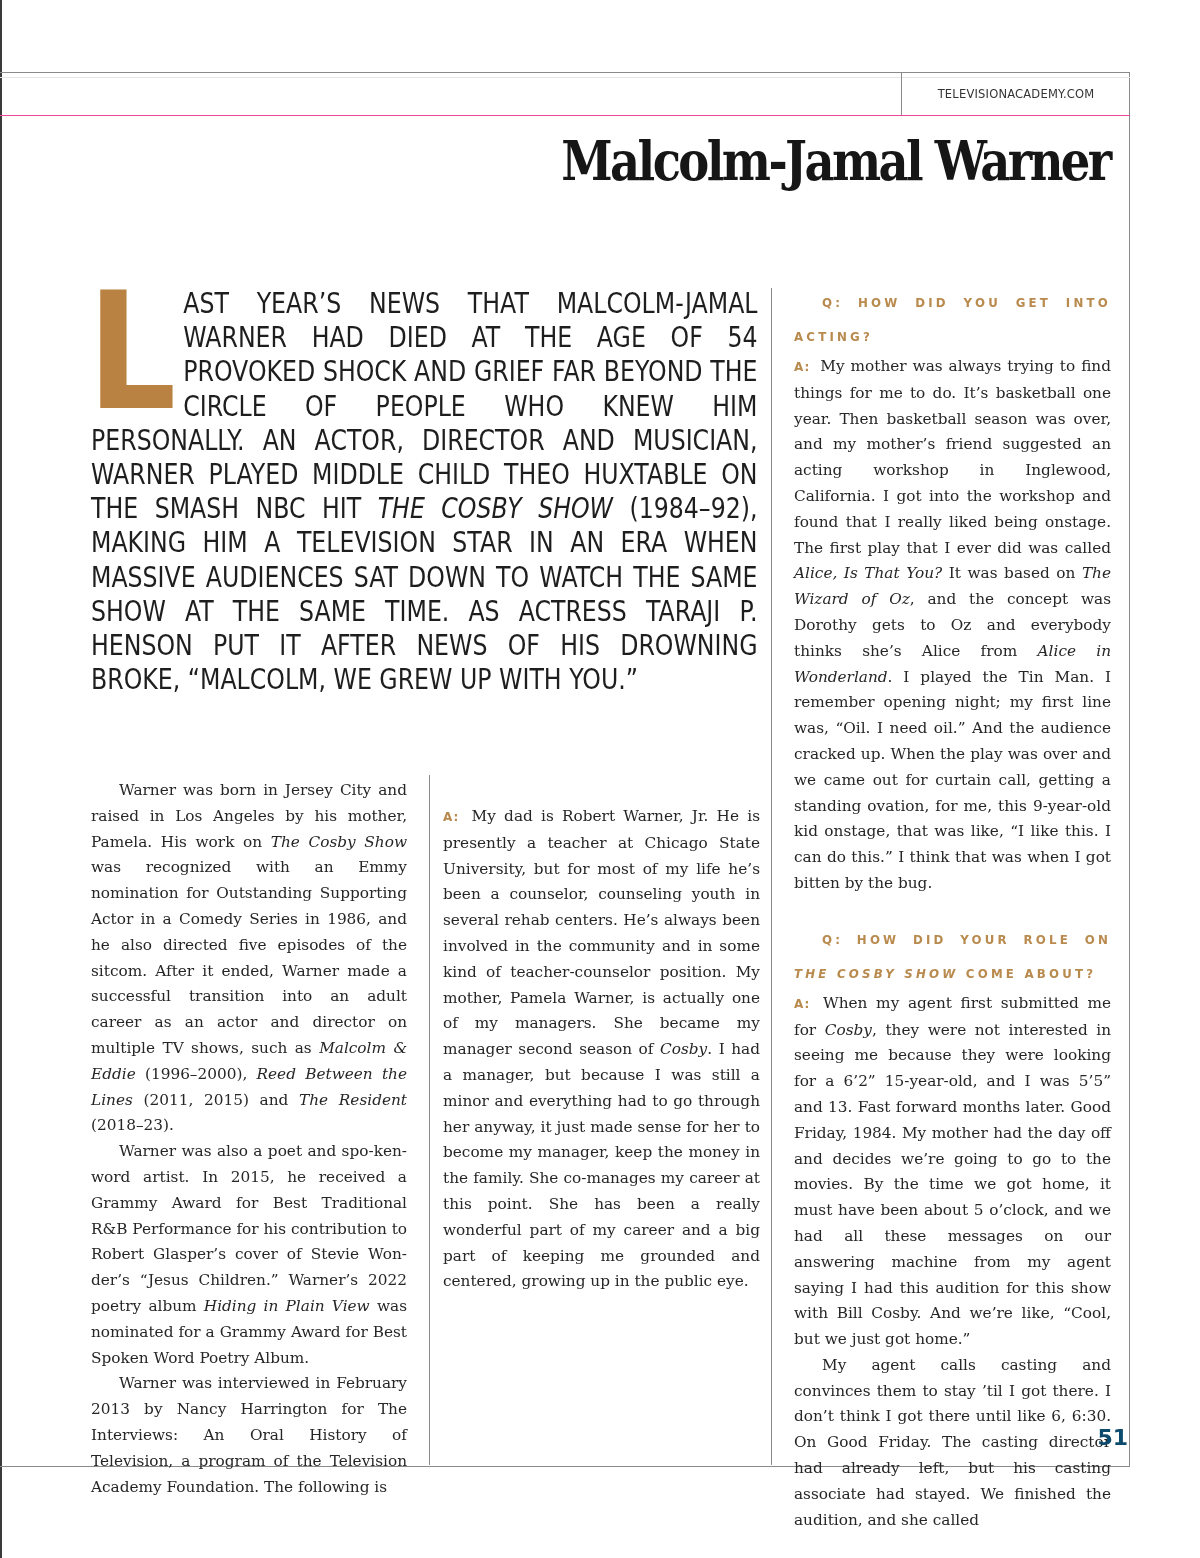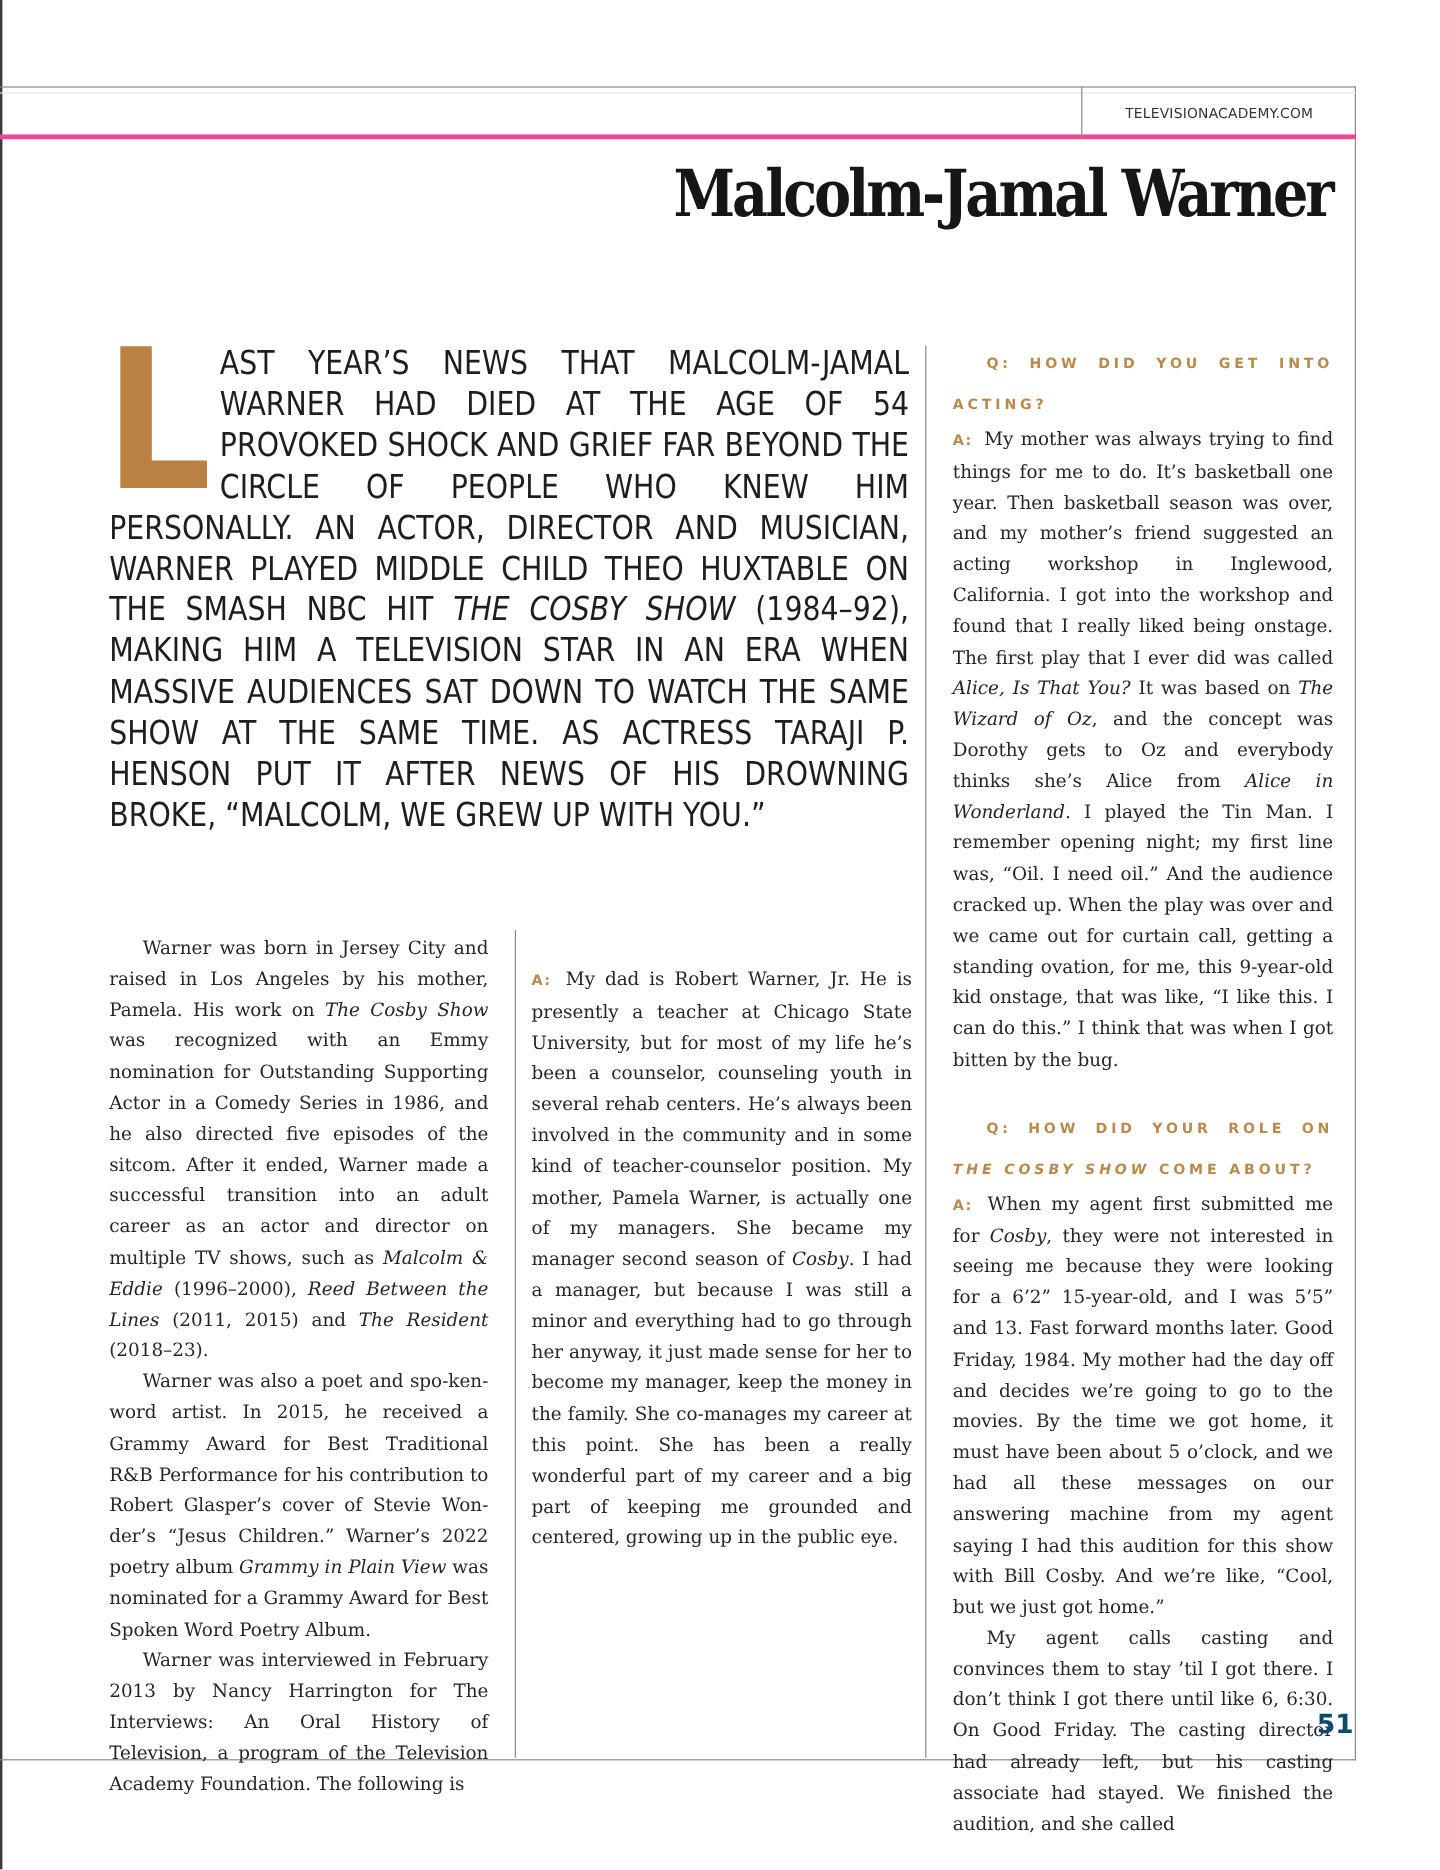--- a/index.html
+++ b/index.html
@@ -1,21 +1,21 @@
 <!DOCTYPE html>
 <html><head>
 <meta charset="utf-8">
 <style>
   html, body { margin: 0; padding: 0; background: #ffffff; }
   body { width: 1200px; height: 1558px; position: relative; overflow: hidden; color: #1c1c1c; }
 
   .left-edge { position: absolute; left: 0; top: 0; width: 2px; height: 1558px; background: #3a3a3a; }
 
   .frame { position: absolute; left: 0; top: 72px; width: 1130px; height: 1395px; border-top: 1px solid #8a8a8a; border-right: 1px solid #8a8a8a; border-bottom: 1px solid #8a8a8a; box-sizing: border-box; }
-  .header-band { position: absolute; left: 0; top: 72px; width: 1130px; height: 44px; border-bottom: 4px solid #ec4899; box-sizing: border-box; }
+  .header-band { position: absolute; left: 0; top: 72px; width: 1130px; height: 44px; border-bottom: 1px solid #ec4899; box-sizing: border-box; }
   .header-band .inner-line { position: absolute; left: 0; right: 0; top: 5px; height: 1px; background: #e6e6e6; }
   .site-cell { position: absolute; right: 0; top: 0; width: 228px; height: 43px; border-left: 1px solid #8a8a8a; display: flex; align-items: center; justify-content: center; }
   .site-label { font-family: "DejaVu Sans", sans-serif; font-size: 11.5px; letter-spacing: 0.2px; color: #333; }
 
   .page-title { position: absolute; right: 90px; top: 126px; font-family: "DejaVu Serif", serif; font-weight: 900; font-size: 54px; letter-spacing: -3px; color: #161616; transform: scaleX(0.86); transform-origin: right center; line-height: 70px; }
 
   .lede { position: absolute; left: 91px; top: 286px; width: 667px; font-family: "DejaVu Sans", sans-serif; font-size: 27.5px; line-height: 34.2px; color: #1e1e1e; text-align: justify; text-transform: uppercase; transform: scaleX(0.86); transform-origin: left top; width: 775px; }
   .lede .dropcap { float: left; font-family: "DejaVu Sans", sans-serif; font-weight: 700; font-size: 162px; line-height: 124px; color: #b98242; margin: 4px 8px 0 -4px; height: 128px; }
   .lede i { font-style: italic; }
 
@@ -49,21 +49,21 @@
 
 <div class="lede">
   <span class="dropcap">L</span><span>AST YEAR’S NEWS THAT MALCOLM-JAMAL WARNER HAD DIED AT THE AGE OF 54 PROVOKED SHOCK AND GRIEF FAR BEYOND THE CIRCLE OF PEOPLE WHO KNEW HIM PERSONALLY. AN ACTOR, DIRECTOR AND MUSICIAN, WARNER PLAYED MIDDLE CHILD THEO HUXTABLE ON THE SMASH NBC HIT </span><i>THE COSBY SHOW</i><span> (1984–92), MAKING HIM A TELEVISION STAR IN AN ERA WHEN MASSIVE AUDIENCES SAT DOWN TO WATCH THE SAME SHOW AT THE SAME TIME. AS ACTRESS TARAJI P. HENSON PUT IT AFTER NEWS OF HIS DROWNING BROKE, “MALCOLM, WE GREW UP WITH YOU.”</span>
 </div>
 
 <div class="col-rule" style="left:429px; top:775px; height:690px;"></div>
 <div class="col-rule" style="left:771px; top:288px; height:1177px;"></div>
 
 <div class="col" style="left:91px; top:778px; width:316px;">
   <p><span>Warner was born in Jersey City and raised in Los Angeles by his mother, Pamela. His work on </span><i>The Cosby Show</i><span> was recognized with an Emmy nomination for Outstanding Supporting Actor in a Comedy Series in 1986, and he also directed five episodes of the sitcom. After it ended, Warner made a successful transition into an adult career as an actor and director on multiple TV shows, such as </span><i>Malcolm &amp; Eddie</i><span> (1996–2000), </span><i>Reed Between the Lines</i><span> (2011, 2015) and </span><i>The Resident</i><span> (2018–23).</span></p>
-  <p><span>Warner was also a poet and spo-ken-word artist. In 2015, he received a Grammy Award for Best Traditional R&amp;B Performance for his contribution to Robert Glasper’s cover of Stevie Won-der’s “Jesus Children.” Warner’s 2022 poetry album </span><i>Grammy in Plain View</i><span> was nominated for a Grammy Award for Best Spoken Word Poetry Album.</span></p>
+  <p><span>Warner was also a poet and spo-ken-word artist. In 2015, he received a Grammy Award for Best Traditional R&amp;B Performance for his contribution to Robert Glasper’s cover of Stevie Won-der’s “Jesus Children.” Warner’s 2022 poetry album </span><i>Hiding in Plain View</i><span> was nominated for a Grammy Award for Best Spoken Word Poetry Album.</span></p>
   <p>Warner was interviewed in February 2013 by Nancy Harrington for The Interviews: An Oral History of Television, a program of the Television Academy Foundation. The following is</p>
 </div>
 
 <div class="col" style="left:443px; top:778px; width:317px;">
   <div class="spacer"></div>
   <p class="noindent"><span class="a-label">A:</span><span> My dad is Robert Warner, Jr. He is presently a teacher at Chicago State University, but for most of my life he’s been a counselor, counseling youth in several rehab centers. He’s always been involved in the community and in some kind of teacher-counselor position. My mother, Pamela Warner, is actually one of my managers. She became my manager second season of </span><i>Cosby</i><span>. I had a manager, but because I was still a minor and everything had to go through her anyway, it just made sense for her to become my manager, keep the money in the family. She co-manages my career at this point. She has been a really wonderful part of my career and a big part of keeping me grounded and centered, growing up in the public eye.</span></p>
 </div>
 
 <div class="col" style="left:794px; top:286px; width:317px;">
   <p class="q">Q: How did you get into acting?</p>

